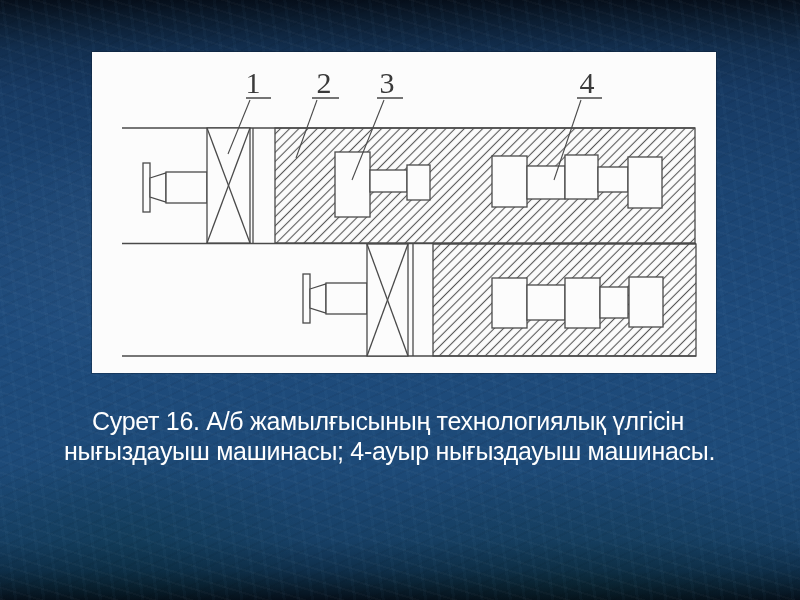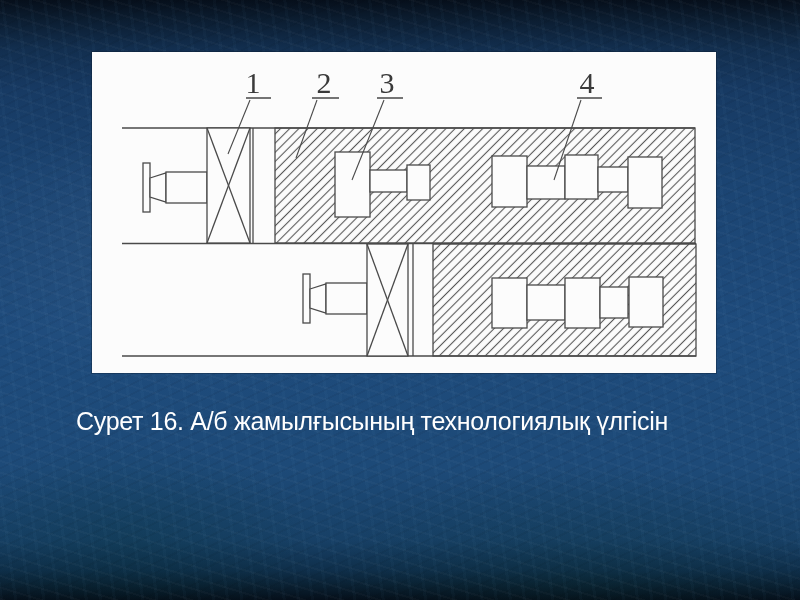--- a/index.html
+++ b/index.html
@@ -51,21 +51,21 @@
   .figure-panel svg { display: block; width: 624px; height: 321px; }
 
   .callout-digit {
     font-family: "Liberation Serif", serif;
     font-size: 30px;
     fill: #3a3a3a;
   }
 
   .caption {
     position: absolute;
-    left: 48px;
+    left: 64px;
     top: 406px;
     width: 712px;
     color: #ffffff;
     font-size: 25px;
     line-height: 30px;
     letter-spacing: -0.3px;
     white-space: nowrap;
   }
   .cap-line { height: 30px; }
   .cap-line.indent { padding-left: 28px; }
@@ -166,15 +166,16 @@
       <g>
         <text x="587" y="93" text-anchor="middle" class="callout-digit">4</text>
         <line x1="577" y1="98" x2="602" y2="98" stroke="#3a3a3a" stroke-width="1.4"></line>
         <line x1="581" y1="100" x2="554" y2="180" stroke="#4a4a4a" stroke-width="1.1"></line>
       </g>
     </svg>
   </div>
 
   <div class="caption">
     <div class="cap-line indent">Сурет 16. А/б жамылғысының технологиялық үлгісін</div>
+    <div class="cap-line">нығыздауыш машинасы; 4-ауыр нығыздауыш машинасы.</div>
   </div>
 
 </div>
 
 </body></html>

